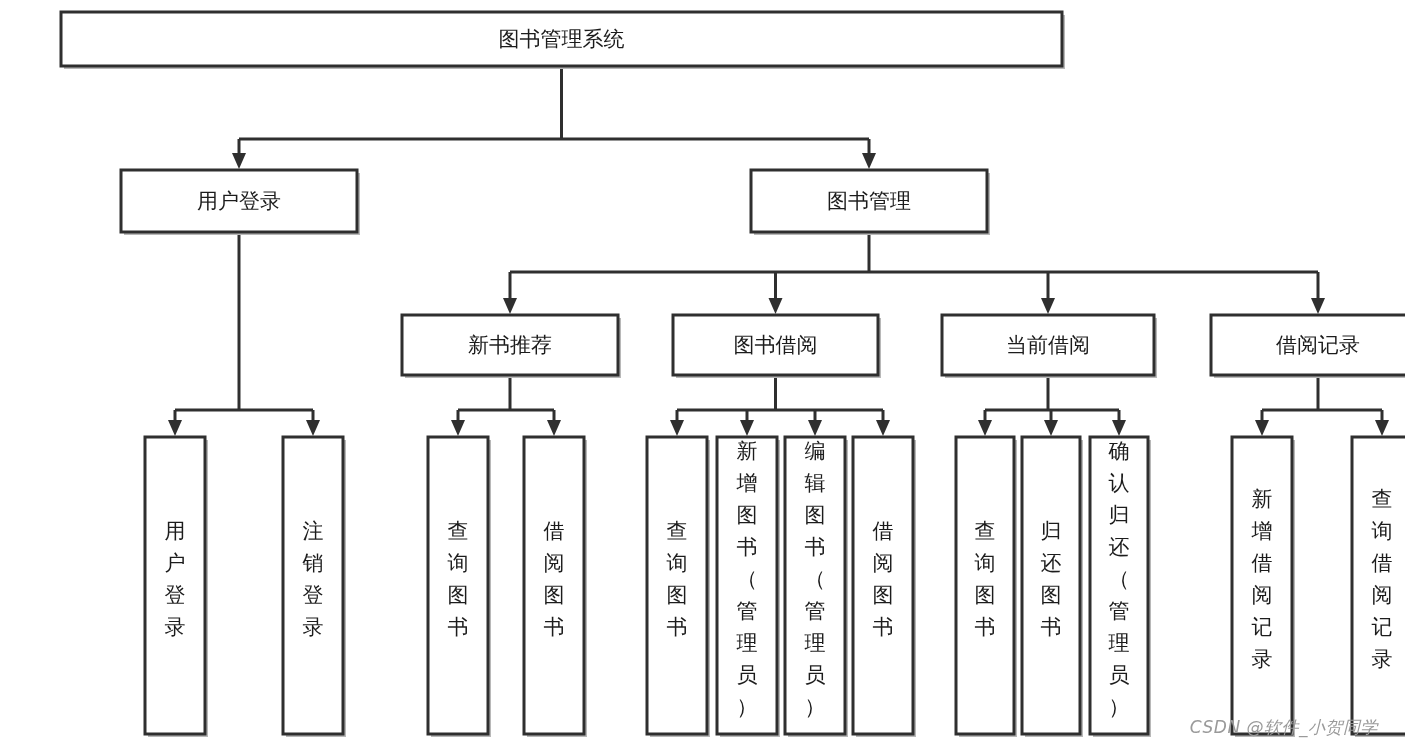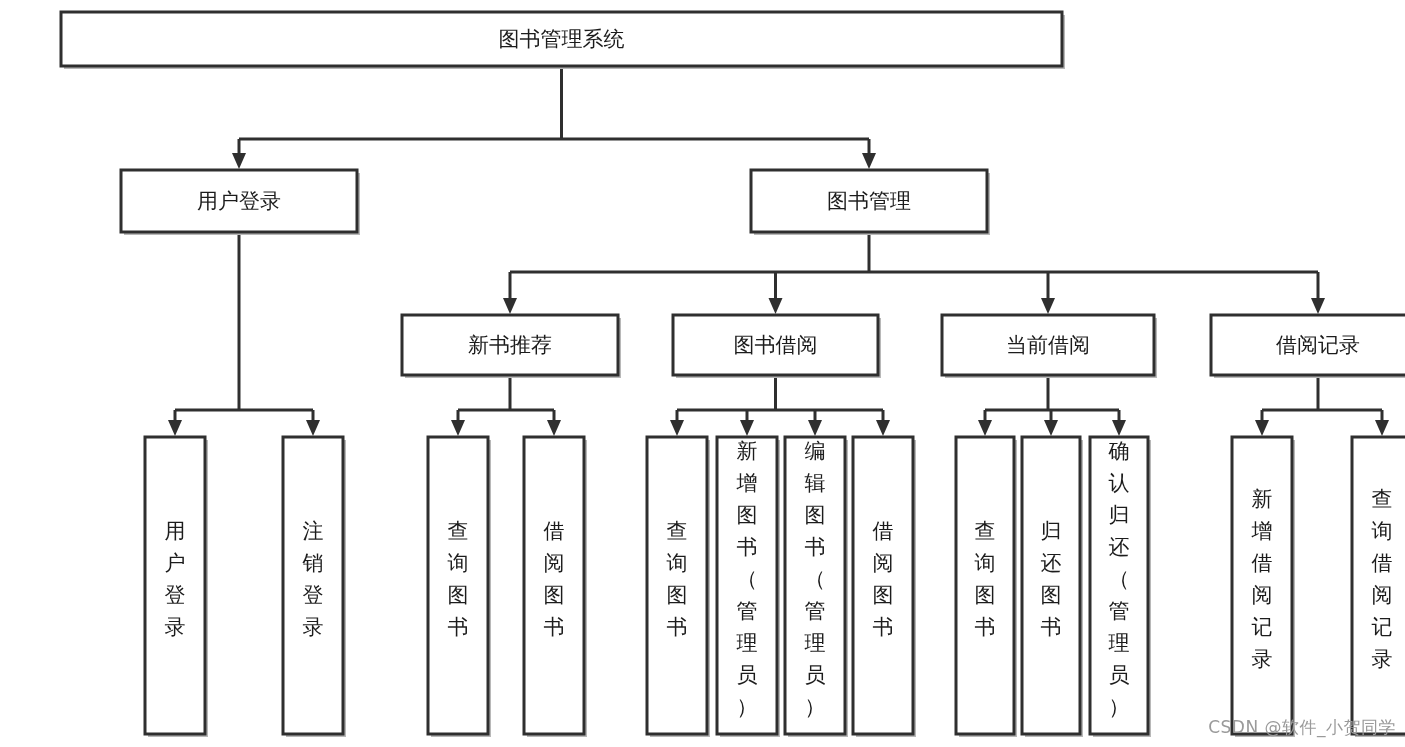--- a/index.html
+++ b/index.html
@@ -54,28 +54,29 @@
     dominant-baseline: middle;
   }
   .node-label-v {
     font-family: "DejaVu Sans", "Liberation Sans", sans-serif;
     font-size: 21px;
     fill: #1c1c1c;
     text-anchor: middle;
   }
   .watermark {
     position: absolute;
-    right: 9px;
+    right: 27px;
     bottom: 8px;
     font-family: "DejaVu Sans", "Liberation Sans", sans-serif;
     font-size: 17px;
     color: #9a9a9a;
     letter-spacing: 0.5px;
     white-space: nowrap;
     user-select: none;
+    font-style: italic;
   }
 </style>
 </head>
 <body>
 
 <div id="diagram-root">
   <svg class="diagram" id="diagram-svg" viewBox="0 0 1405 747" xmlns="http://www.w3.org/2000/svg">
       <g>
         <path d="M 521.5 66 L 521.5 139" class="connector"></path>
         <path d="M 199 139 L 829 139" class="connector"></path>

